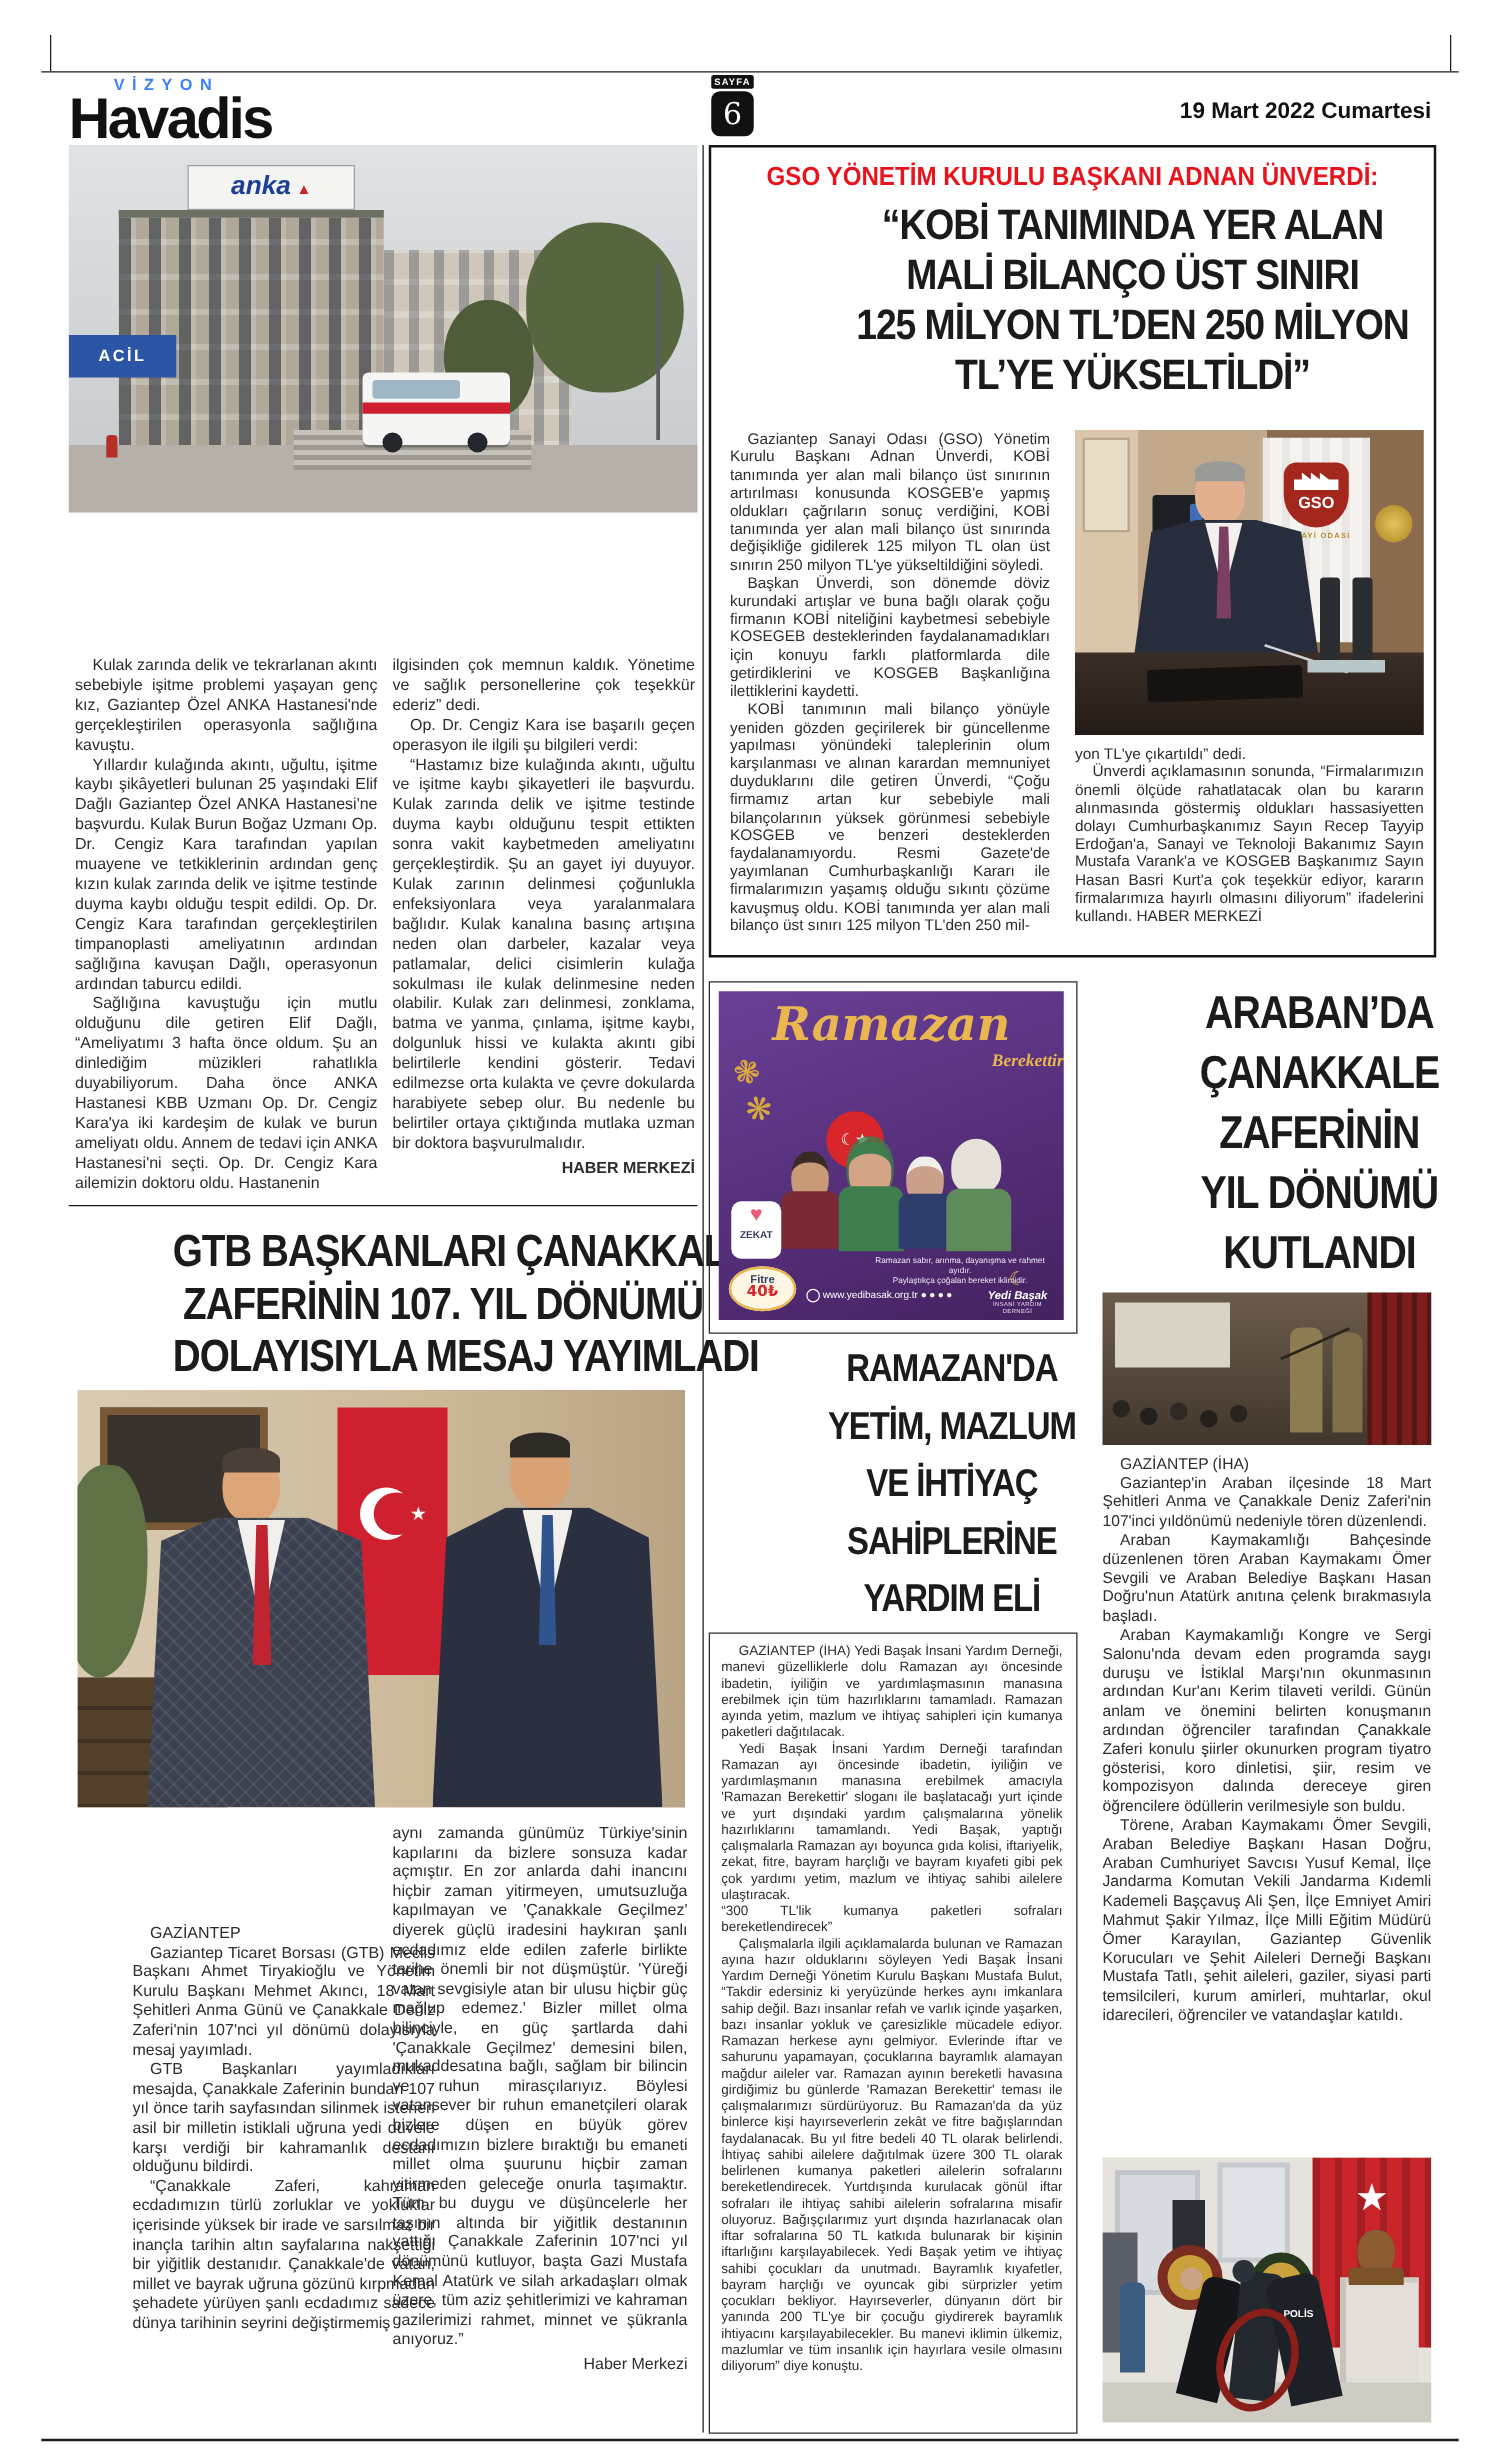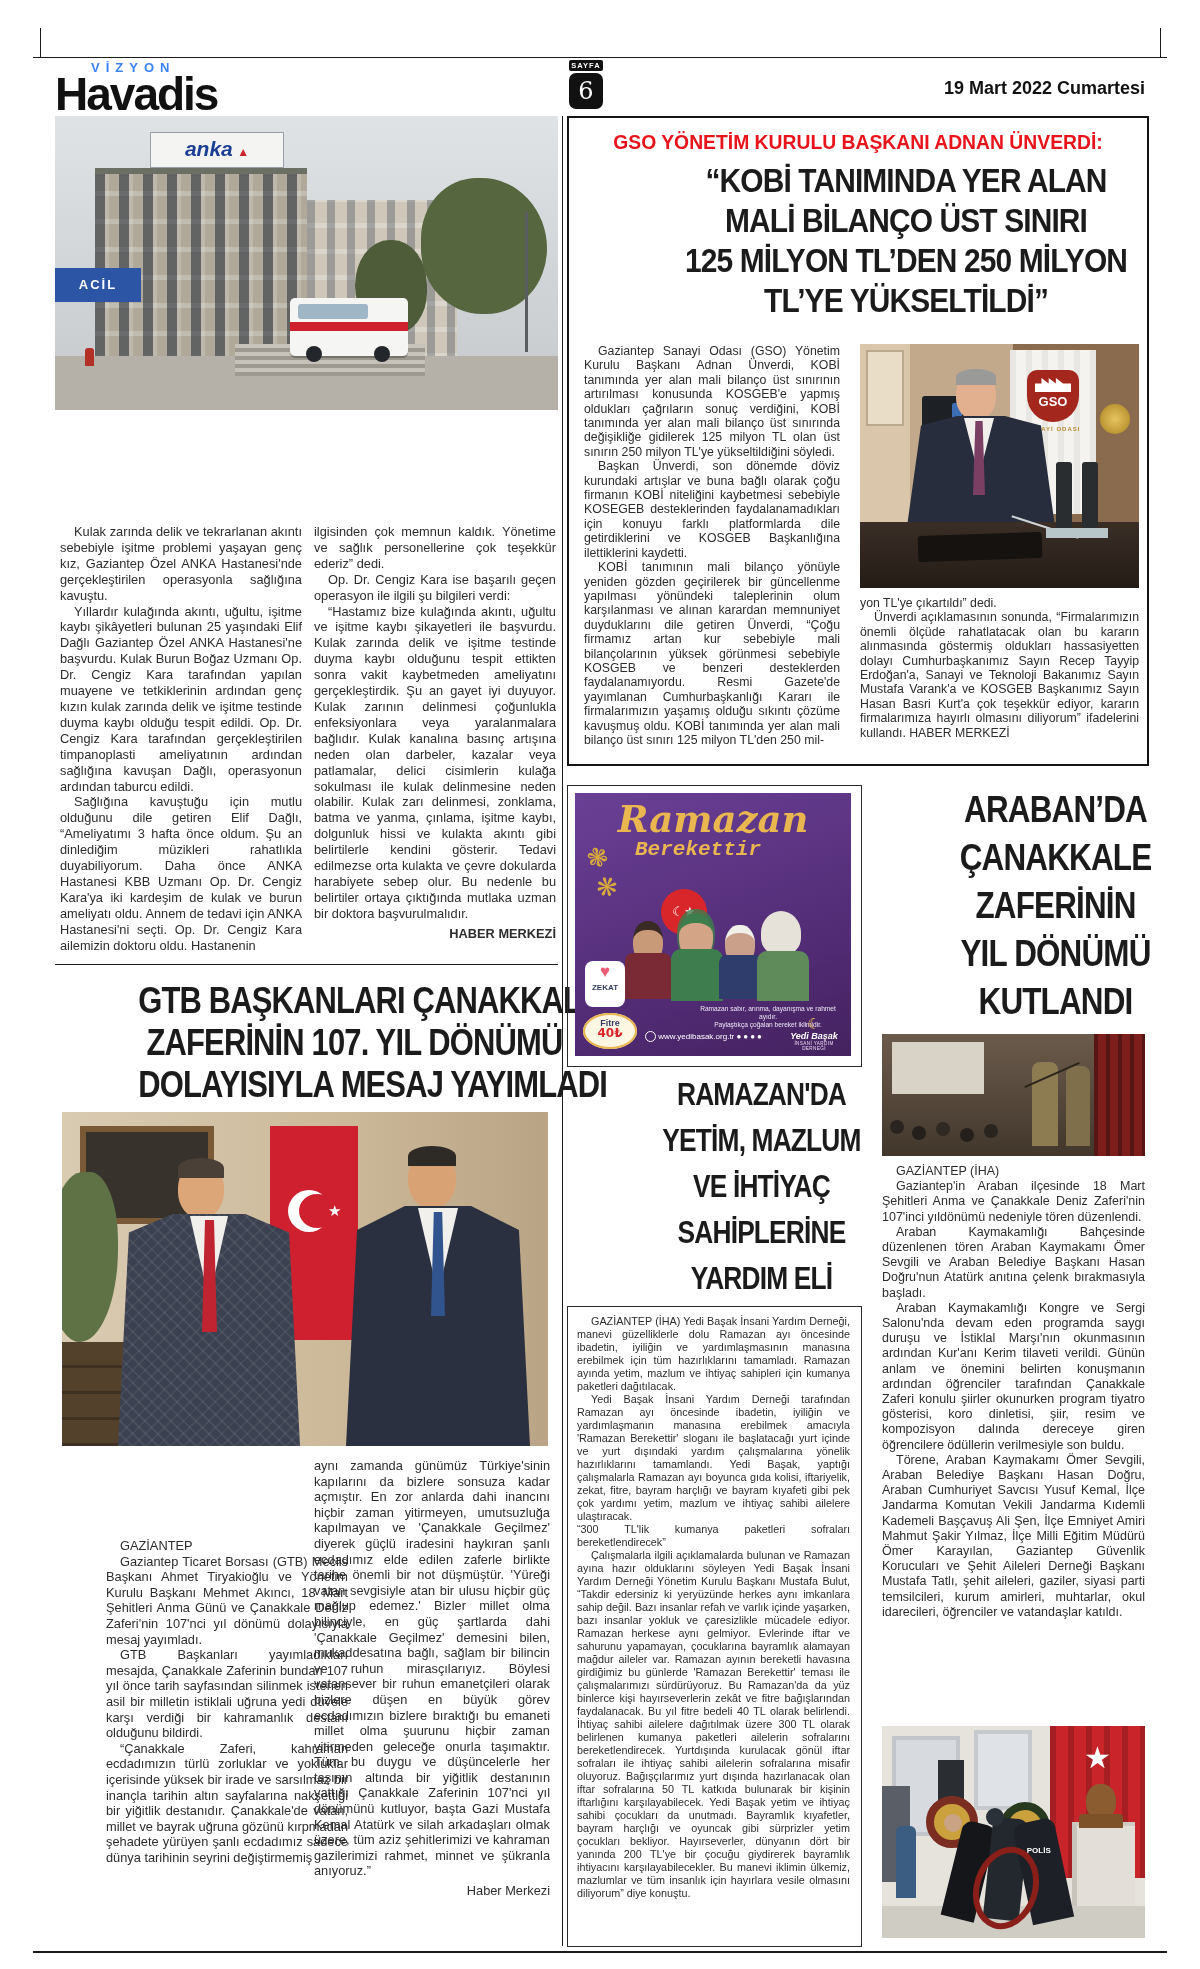--- a/index.html
+++ b/index.html
@@ -170,21 +170,21 @@
     </div>
     <div class="abs b12" style="left:291px;top:478px;width:279px;height:158px;">
       <p class="noind">yon TL'ye çıkartıldı” dedi.</p>
       <p>Ünverdi açıklamasının sonunda, “Firmalarımızın önemli ölçüde rahatlatacak olan bu kararın alınmasında göstermiş oldukları hassasiyetten dolayı Cumhurbaşkanımız Sayın Recep Tayyip Erdoğan'a, Sanayi ve Teknoloji Bakanımız Sayın Mustafa Varank'a ve KOSGEB Başkanımız Sayın Hasan Basri Kurt'a çok teşekkür ediyor, kararın firmalarımıza hayırlı olmasını diliyorum” ifadelerini kullandı.  HABER MERKEZİ</p>
     </div>
   </div>
 
   <div class="abs thinbox" style="left:567px;top:785px;width:293px;height:280px;">
     <div class="abs" style="left:7px;top:7px;width:276px;height:263px;background:linear-gradient(160deg,#6a4096,#502a72 70%,#44225f);">
       <div style="text-align:center;font-family:'DejaVu Serif',serif;font-style:italic;font-weight:bold;color:#e9b64f;font-size:37px;line-height:40px;margin-top:6px;">Ramazan</div>
-      <div style="text-align:left;font-family:Liberation Mono, monospace;font-style:italic;font-weight:bold;color:#e9b64f;font-size:21px;line-height:22px;margin-left:60px;">Berekettir</div>
+      <div style="text-align:right;font-family:Liberation Serif, serif;font-style:italic;font-weight:bold;color:#e9b64f;font-size:14px;line-height:22px;margin-left:60px;">Berekettir</div>
       <div class="abs" style="left:14px;top:48px;width:30px;height:46px;color:#d8a93c;font-size:26px;transform:rotate(-18deg);">❃<br>❋</div>
       <div class="abs" style="left:86px;top:96px;width:46px;height:46px;background:#d8262a;border-radius:50%;text-align:center;color:#fff;font-size:13px;line-height:46px;">☾★</div>
       <div class="abs" style="left:108px;top:140px;width:2px;height:30px;background:#eee;"></div>
       <div class="abs" style="left:58px;top:128px;width:30px;height:34px;background:#c99a78;border-radius:46%;border-top:9px solid #3a2a24;"></div>
       <div class="abs" style="left:50px;top:160px;width:46px;height:46px;background:#7a2a35;border-radius:8px 8px 0 0;"></div>
       <div class="abs" style="left:104px;top:120px;width:34px;height:38px;background:#d3a486;border-radius:46%;border-top:10px solid #3e7d4e;box-shadow:0 -2px 0 2px rgba(62,125,78,.8);"></div>
       <div class="abs" style="left:96px;top:156px;width:52px;height:52px;background:#3e7d4e;border-radius:10px 10px 0 0;"></div>
       <div class="abs" style="left:150px;top:132px;width:30px;height:32px;background:#caa08a;border-radius:46%;border-top:8px solid #f0efe9;"></div>
       <div class="abs" style="left:144px;top:162px;width:44px;height:44px;background:#2e3d6b;border-radius:8px 8px 0 0;"></div>
       <div class="abs" style="left:186px;top:118px;width:40px;height:44px;background:#e6e2da;border-radius:50% 50% 40% 40%;"></div>

